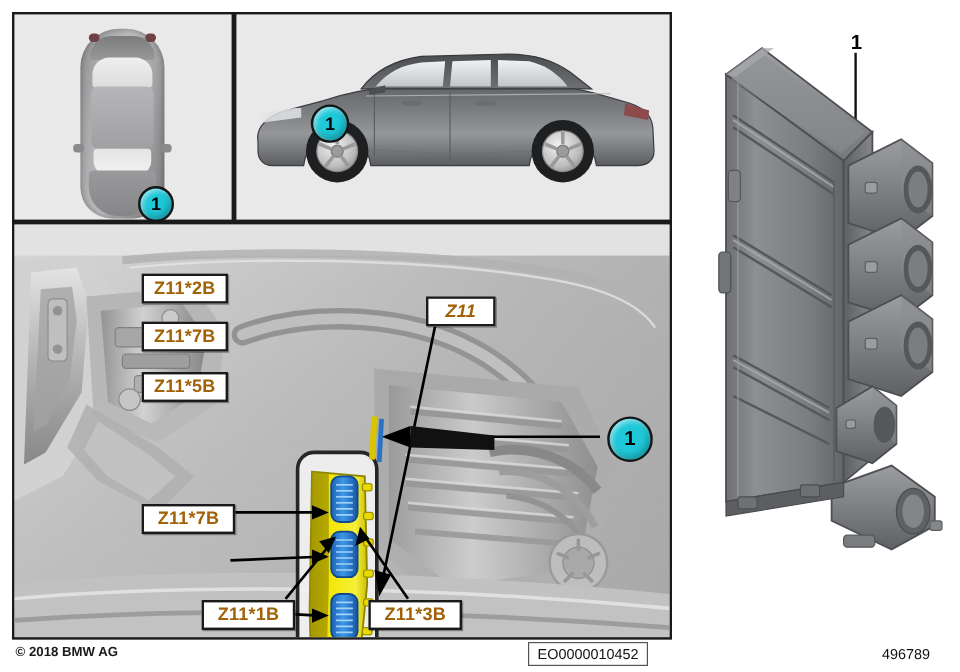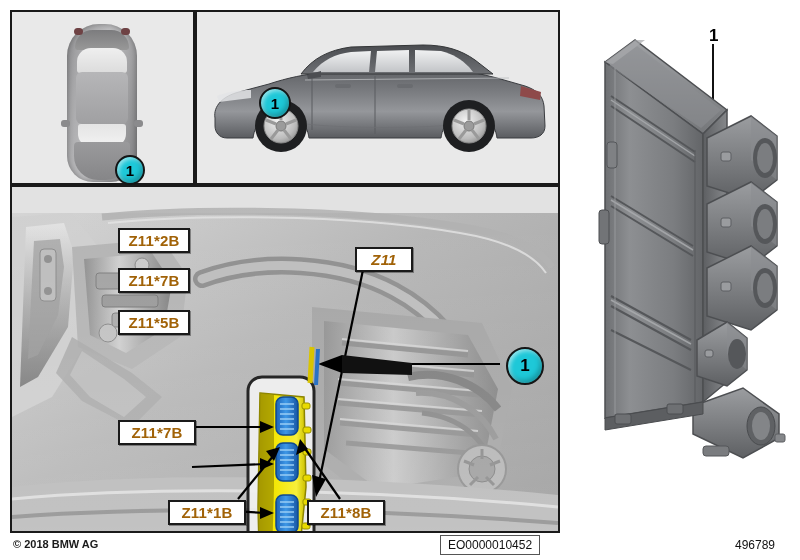--- a/index.html
+++ b/index.html
@@ -400,21 +400,21 @@
   </div>
 
   <div class="tag" style="left:118px;top:228px;width:72px;height:25px;">Z11*2B</div>
   <div class="tag" style="left:118px;top:268px;width:72px;height:25px;">Z11*7B</div>
   <div class="tag" style="left:118px;top:310px;width:72px;height:25px;">Z11*5B</div>
   <div class="tag" style="left:118px;top:420px;width:78px;height:25px;">Z11*7B</div>
 
   <div class="tag" style="left:355px;top:247px;width:58px;height:25px;font-style:italic;">Z11</div>
 
   <div class="tag" style="left:168px;top:500px;width:78px;height:25px;">Z11*1B</div>
-  <div class="tag" style="left:307px;top:500px;width:78px;height:25px;">Z11*8B</div>
+  <div class="tag" style="left:307px;top:500px;width:78px;height:25px;">Z11*3B</div>
 
   <div id="panel-part">
     <div class="partnum" style="left:134px;top:16px;">1</div>
 
     <svg width="220" height="500" viewBox="0 0 220 500">
       <defs>
         <linearGradient id="pgFace" x1="0" y1="0" x2="1" y2="0">
           <stop offset="0%" stop-color="#6e7073"></stop>
           <stop offset="25%" stop-color="#8d8f92"></stop>
           <stop offset="70%" stop-color="#7b7d80"></stop>

